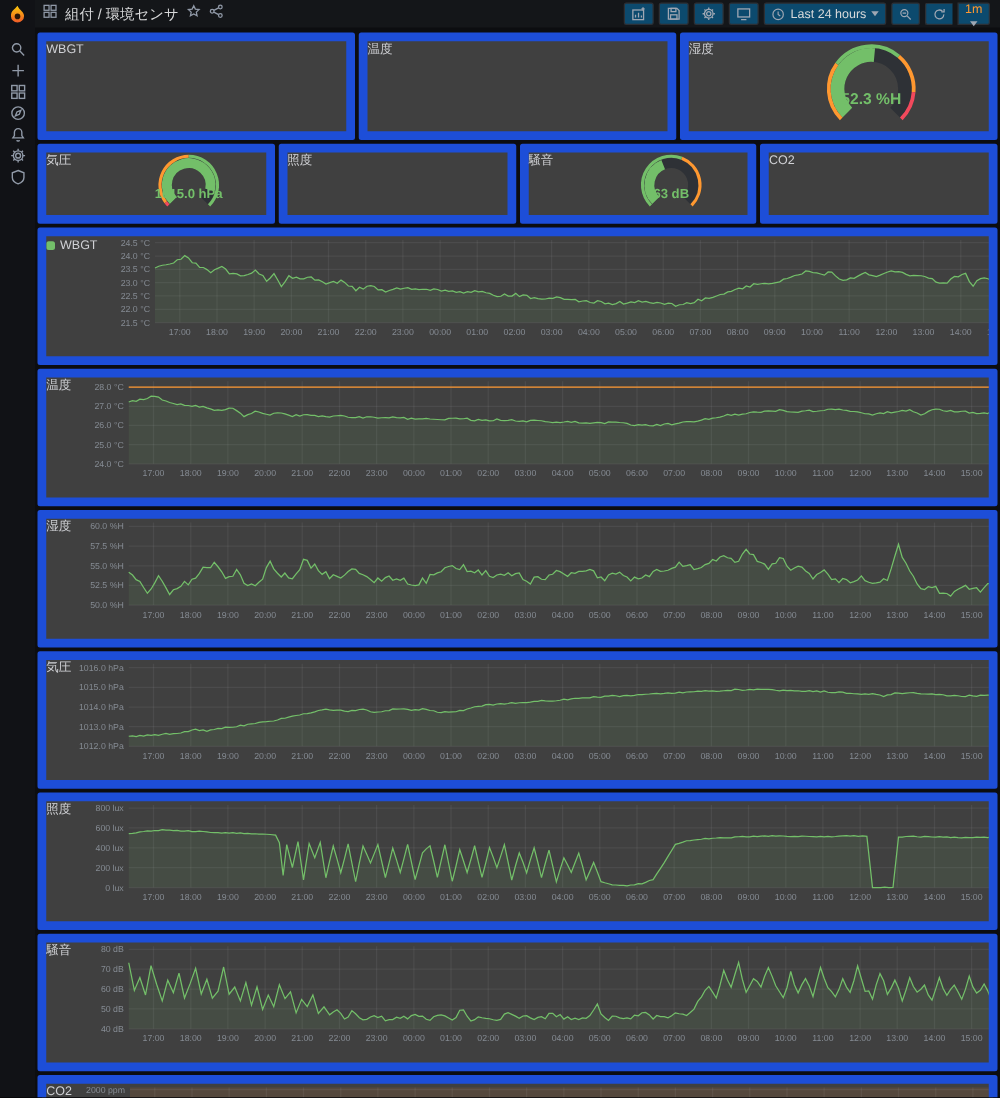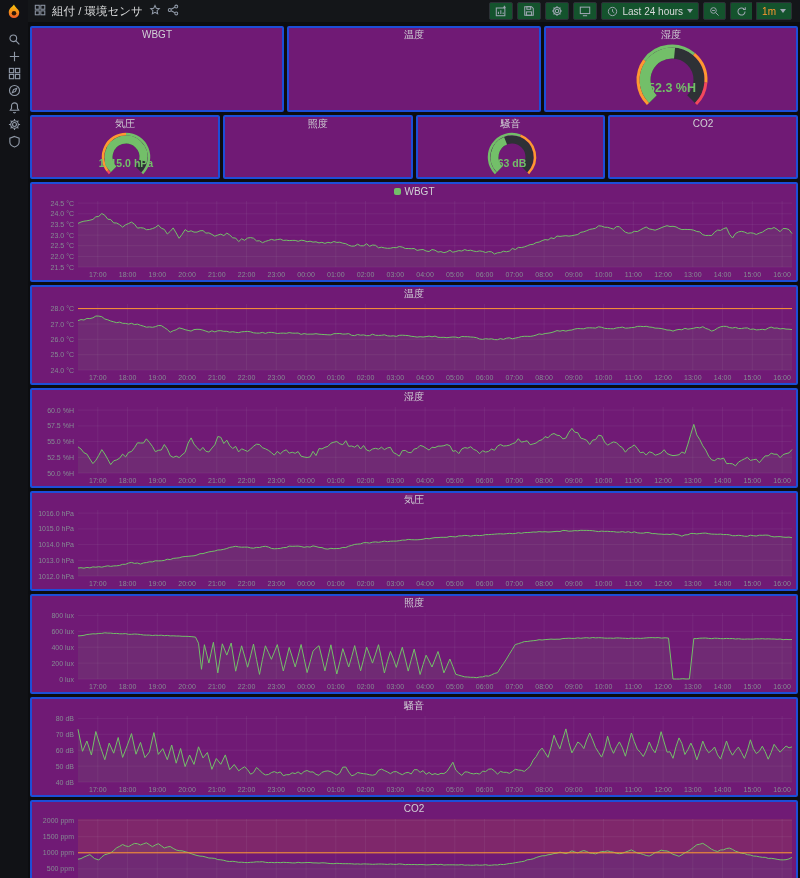--- a/index.html
+++ b/index.html
@@ -13,35 +13,35 @@
   .s-icons{display:flex;flex-direction:column;gap:3px;padding-top:8px;}
   .s-icon{width:22px;height:14px;display:flex;align-items:center;justify-content:center;cursor:pointer;}
   .s-icon svg{stroke:#9099a7;fill:none;stroke-width:1.2;}
 
   
   .main{flex:1;display:flex;flex-direction:column;min-width:0;}
   .topbar{height:22px;flex:none;display:flex;align-items:center;padding:0 8px 0 6px;background:#141619;gap:6px;}
   .crumb{display:flex;align-items:center;gap:5px;font-size:11.5px;color:#d8d9da;}
   .tb-icon svg{stroke:#9099a7;fill:none;stroke-width:1.2;}
   .tb-right{margin-left:auto;display:flex;align-items:center;gap:4px;}
-  .tb-btn{height:16px;background:#14532d;border:1px solid #2c3036;border-radius:2px;
+  .tb-btn{height:16px;background:#0c4a6e;border:1px solid #2c3036;border-radius:2px;
           display:flex;align-items:center;justify-content:center;font-size:10px;
           color:#9fa7b3;padding:0 5px;gap:4px;cursor:pointer;}
   .tb-btn .lbl{color:#d8d9da;}
   .tb-btn.join-l{border-top-right-radius:0;border-bottom-right-radius:0;border-right:none;}
-  .tb-btn.join-r{border-top-left-radius:0;border-bottom-left-radius:0;}
+  .tb-btn.join-r{border-top-left-radius:0;border-bottom-left-radius:0;flex-direction:column;}
   .accent{color:#FF9830 !important;}
   .caret{width:0;height:0;border-left:3px solid transparent;border-right:3px solid transparent;border-top:4px solid #9fa7b3;display:inline-block;}
 
   
   .dash{flex:1;padding:4px 2px;display:flex;flex-direction:column;gap:3px;min-height:0;}
   .g-row{display:grid;gap:3px;flex:none;}
   .g-row.lg{grid-template-columns:repeat(3,1fr);height:86px;}
   .g-row.sm{grid-template-columns:repeat(4,1fr);height:64px;}
-  .panel{background:#701a75;border:2px solid #1d4ed8;border-radius:2px;display:flex;flex-direction:column;overflow:hidden;min-width:0;}
+  .panel{background:#404040;border:7px solid #1d4ed8;border-radius:2px;display:flex;overflow:hidden;min-width:0;}
   .panel-title{height:14px;line-height:14px;flex:none;text-align:center;font-size:10px;color:#d0d1d5;cursor:pointer;white-space:nowrap;}
   .gauge-body{flex:1;min-height:0;}
   .chart-panel{height:96px;flex:none;}
   .chart{flex:1;min-height:0;position:relative;cursor:crosshair;}
   .panel-legend{height:14px;flex:none;display:flex;align-items:center;justify-content:center;gap:4px;font-size:10px;color:#d0d1d5;cursor:pointer;}
   .legend-dot{width:7px;height:7px;border-radius:2px;background:#73BF69;display:inline-block;}
 </style>
 </head>
 <body>
 

